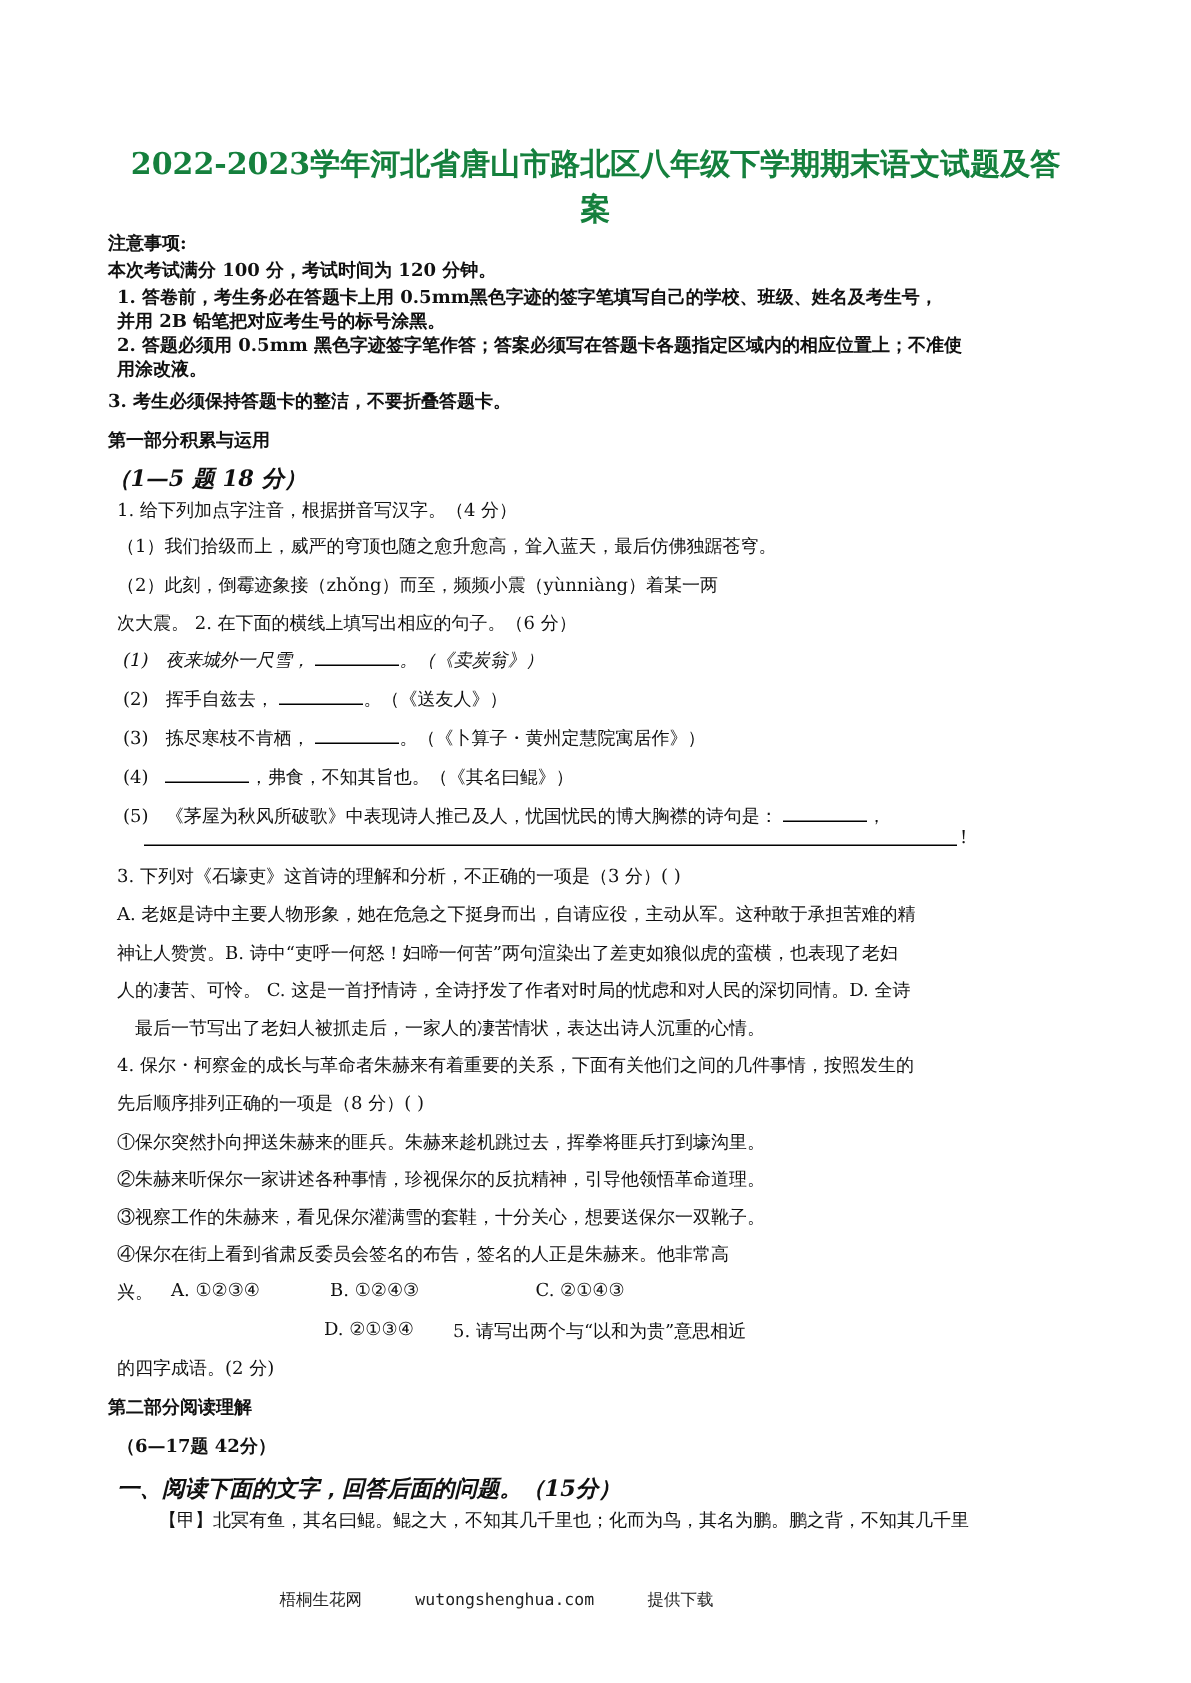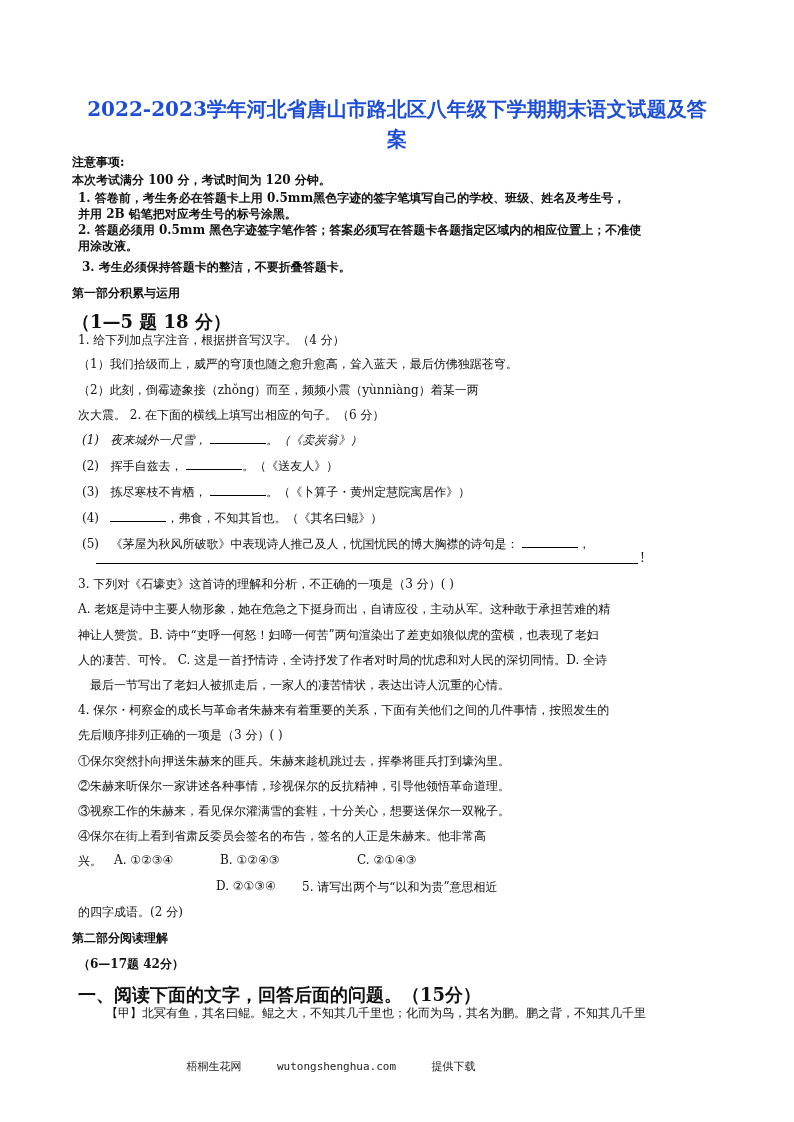--- a/index.html
+++ b/index.html
@@ -5,24 +5,24 @@
   html, body { margin: 0; padding: 0; background: #ffffff; }
   body {
     width: 794px; height: 1122px; position: relative; overflow: hidden;
     font-family: "DejaVu Serif", "Liberation Serif", serif;
     color: #111;
   }
   .abs { position: absolute; white-space: nowrap; }
   .title {
     left: 0; width: 794px; text-align: center;
     font-family: "DejaVu Serif", serif; font-weight: bold;
-    font-size: 20px; line-height: 30px; color: #1d4ed8;
+    font-size: 20px; line-height: 30px; color: #15803d;
   }
   .bold { font-weight: bold; }
-  .s13 { font-size: 18px; }
+  .s13 { font-size: 15px; font-style: italic; }
   .s12 { font-size: 12px; }
   .blank {
     display: inline-block; border-bottom: 1px solid #000;
     height: 12px; vertical-align: baseline;
   }
   .footer {
     left: 0; width: 662px; text-align: center; font-size: 11px; color: #222;
   }
   .footer span { margin: 0 16px; }
   .mono { font-family: "DejaVu Sans Mono", "Liberation Mono", monospace; }
@@ -32,21 +32,21 @@
 
 <div class="abs title" style="top:94px;">2022-2023学年河北省唐山市路北区八年级下学期期末语文试题及答</div>
 <div class="abs title" style="top:124px;">案</div>
 
 <div class="abs bold s12" style="left:72px; top:154px;">注意事项:</div>
 <div class="abs bold s12" style="left:72px; top:172px;">本次考试满分 100 分，考试时间为 120 分钟。</div>
 <div class="abs bold s12" style="left:78px; top:190px;">1.  答卷前，考生务必在答题卡上用 0.5mm黑色字迹的签字笔填写自己的学校、班级、姓名及考生号，</div>
 <div class="abs bold s12" style="left:78px; top:206px;">并用 2B 铅笔把对应考生号的标号涂黑。</div>
 <div class="abs bold s12" style="left:78px; top:222px;">2.  答题必须用 0.5mm 黑色字迹签字笔作答；答案必须写在答题卡各题指定区域内的相应位置上；不准使</div>
 <div class="abs bold s12" style="left:78px; top:238px;">用涂改液。</div>
-<div class="abs bold s12" style="left:82px; top:259px;">3.   考生必须保持答题卡的整洁，不要折叠答题卡。</div>
+<div class="abs bold s12" style="left:72px; top:259px;">3.   考生必须保持答题卡的整洁，不要折叠答题卡。</div>
 
 <div class="abs bold s12" style="left:72px; top:285px;">第一部分积累与运用</div>
 <div class="abs bold s13" style="left:72px; top:310px;">（1—5 题 18 分）</div>
 
 <div class="abs s12" style="left:78px; top:332px;">1. 给下列加点字注音，根据拼音写汉字。（4 分）</div>
 <div class="abs s12" style="left:78px; top:356px;">（1）我们拾级而上，威严的穹顶也随之愈升愈高，耸入蓝天，最后仿佛独踞苍穹。</div>
 <div class="abs s12" style="left:78px; top:382px;">（2）此刻，倒霉迹象接（zhǒng）而至，频频小震（yùnniàng）着某一两</div>
 <div class="abs s12" style="left:78px; top:407px;">次大震。  2. 在下面的横线上填写出相应的句子。（6 分）</div>
 
 <div class="abs s12" style="left:82px; top:431px;font-style:italic;">
@@ -76,21 +76,21 @@
 <div class="abs" style="left:96px; top:563px; width:542px; border-bottom:1px solid #000;"></div>
 <div class="abs s12" style="left:640px; top:551px;">!</div>
 
 <div class="abs s12" style="left:78px; top:576px;">3.  下列对《石壕吏》这首诗的理解和分析，不正确的一项是（3 分）(      )</div>
 <div class="abs s12" style="left:78px; top:601px;">A. 老妪是诗中主要人物形象，她在危急之下挺身而出，自请应役，主动从军。这种敢于承担苦难的精</div>
 <div class="abs s12" style="left:78px; top:627px;">神让人赞赏。B. 诗中“吏呼一何怒！妇啼一何苦”两句渲染出了差吏如狼似虎的蛮横，也表现了老妇</div>
 <div class="abs s12" style="left:78px; top:652px;">人的凄苦、可怜。 C. 这是一首抒情诗，全诗抒发了作者对时局的忧虑和对人民的深切同情。D. 全诗</div>
 <div class="abs s12" style="left:90px; top:677px;font-family:Liberation Serif, serif;">最后一节写出了老妇人被抓走后，一家人的凄苦情状，表达出诗人沉重的心情。</div>
 
 <div class="abs s12" style="left:78px; top:702px;">4.  保尔・柯察金的成长与革命者朱赫来有着重要的关系，下面有关他们之间的几件事情，按照发生的</div>
-<div class="abs s12" style="left:78px; top:727px;">先后顺序排列正确的一项是（3 分）( )</div>
+<div class="abs s12" style="left:78px; top:727px;">先后顺序排列正确的一项是（8 分）( )</div>
 <div class="abs s12" style="left:78px; top:753px;">①保尔突然扑向押送朱赫来的匪兵。朱赫来趁机跳过去，挥拳将匪兵打到壕沟里。</div>
 <div class="abs s12" style="left:78px; top:778px;">②朱赫来听保尔一家讲述各种事情，珍视保尔的反抗精神，引导他领悟革命道理。</div>
 <div class="abs s12" style="left:78px; top:803px;">③视察工作的朱赫来，看见保尔灌满雪的套鞋，十分关心，想要送保尔一双靴子。</div>
 <div class="abs s12" style="left:78px; top:828px;">④保尔在街上看到省肃反委员会签名的布告，签名的人正是朱赫来。他非常高</div>
 <div class="abs s12" style="left:78px; top:853px;">兴。</div>
 <div class="abs s12" style="left:114px; top:853px;">A. ①②③④</div>
 <div class="abs s12" style="left:220px; top:853px;">B. ①②④③</div>
 <div class="abs s12" style="left:357px; top:853px;">C. ②①④③</div>
 <div class="abs s12" style="left:216px; top:879px;">D. ②①③④</div>
 

